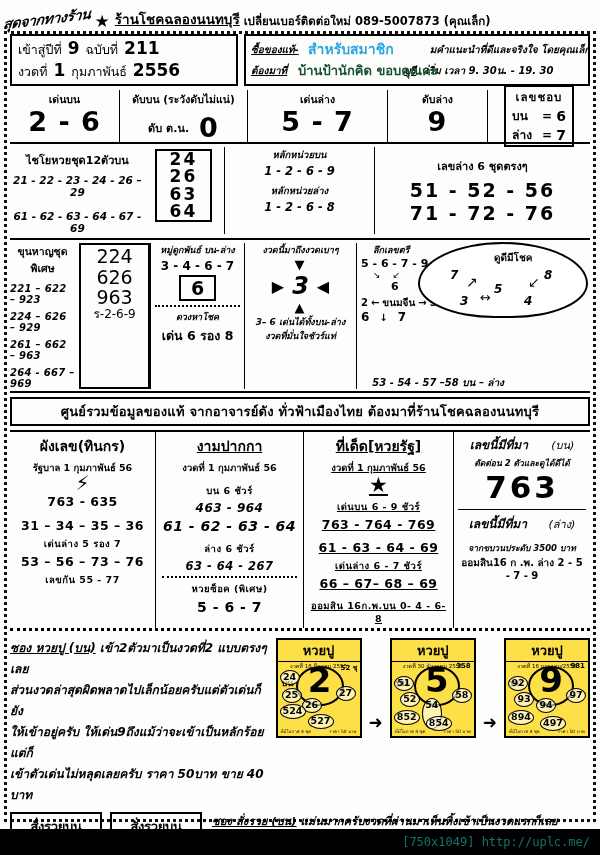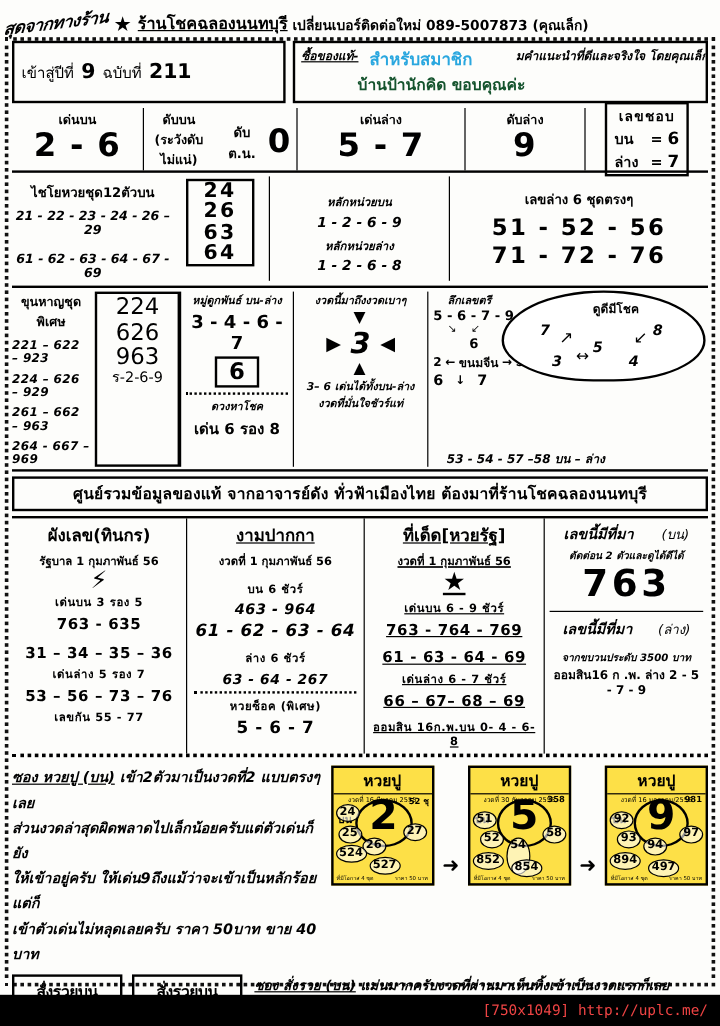--- a/index.html
+++ b/index.html
@@ -56,41 +56,41 @@
   .issuebox {
     border: 2px solid #000; width: 228px;
     padding: 3px 6px; display: flex; flex-direction: column; justify-content: center;
   }
   .issline { display: flex; align-items: baseline; gap: 6px; white-space: nowrap; }
   .issline .th { font-size: 12.5px; }
   .issline .big { font-size: 17px; font-weight: bold; }
   .memberbox {
     border: 2px solid #000; flex: 1;
     padding: 3px 5px; position: relative; overflow: hidden;
-    display: flex; justify-content: flex-start;
+    display: flex; flex-direction: column; justify-content: center;
   }
   .mline { font-size: 10px; white-space: nowrap; font-style: italic; font-weight: bold;}
   .mline u { text-decoration: underline; }
   .memberwm {
     position: absolute; left: 62px; top: 2px;
     color: #2aa7df; font-size: 14px; font-weight: bold; white-space: nowrap;
   }
   .memberwm2 {
     position: absolute; left: 52px; top: 24px;
     color: #14532d; font-size: 13px; font-weight: bold; white-space: nowrap;
   }
 
   
   .strip { display: flex; border-bottom: 2px solid #000; margin-top: 4px; height: 54px; }
   .cell { border-right: 1.5px solid #000; padding: 1px 4px; text-align: center; }
   .cell:last-child { border-right: none; }
   .cell .lbl { font-size: 10.5px; font-weight: bold; }
   .cell .num { font-size: 27px; font-weight: bold; letter-spacing: 1px; line-height: 1.05; }
   .cellA { width: 110px; }
-  .cellB { width: 128px; display:flex; flex-direction:row;gap:16px; }
+  .cellB { width: 128px; display:flex; flex-direction:column; }
   .cellB .inl { display: flex; align-items: center; justify-content: center; gap: 10px; }
   .cellB .inl .tx { font-size: 11px; font-weight: bold;}
   .cellC { width: 140px; }
   .cellD { width: 100px; }
   .cellE { flex: 1; display: flex; align-items: center; justify-content: center; }
   .ansbox { border: 2px solid #000; padding: 1px 6px; text-align: center; }
   .ansbox .t { font-size: 11.5px; font-weight: bold; letter-spacing: 1px; }
   .ansrow { display: flex; align-items: center; gap: 4px; font-size: 12px; font-weight: bold; }
   .ansrow .k { width: 26px; text-align: left; }
   .ansrow .eq { }
@@ -120,21 +120,21 @@
   .b3a { width: 140px; }
   .b3a .t { font-size: 10.5px; font-weight: bold; text-align:center; }
   .b3a .r { font-size: 10px; font-weight: bold; font-style: italic; margin-top: 6px; letter-spacing:0.3px;}
   .b3big { border: 2px solid #000; width: 78px; text-align: center;
            font-size: 19px; font-weight: normal; line-height: 1.08; padding: 1px 0;}
   .b3big .tail { font-size: 12px; letter-spacing: 0px; }
   .b3a-wrap { display: flex; gap: 4px; }
   .b3b { width: 95px; border-left: 1.5px solid #000; border-right: 1.5px solid #000;
          text-align: center; padding: 0 2px; }
   .b3b .s { font-size: 9px; font-weight: bold; font-style: italic; }
-  .b3b .n { font-size: 15px; font-weight: bold; margin-top: 2px; }
+  .b3b .n { font-size: 12px; font-weight: bold; margin-top: 2px; }
   .six-box { border: 2px solid #000; display:inline-block; padding: 0 10px;
              font-size: 19px; font-weight: bold; margin: 2px 0 1px;}
   .dashrule { border-top: 2px dotted #000; margin: 3px 2px; }
   .b3c { width: 112px; border-right: 1.5px solid #000; text-align: center; padding: 0 2px;}
   .b3c .s { font-size: 9px; font-weight: bold; font-style: italic; }
   .arrowline { font-size: 13px; letter-spacing: 2px; }
   .big3 { font-size: 24px; font-weight: bold; font-style: italic; }
   .b3d { flex: 1; position: relative; padding-left: 4px; }
   .b3d .s { font-size: 9px; font-weight: bold; font-style: italic; }
   .b3d .n { font-size: 11px; font-weight: bold; }
@@ -211,21 +211,21 @@
   .sr { border: 2px solid #000; width: 92px; height: 112px; position: relative; padding: 2px;}
   .sr .tname { font-size: 13px; font-weight: bold; text-align: center; letter-spacing: -0.3px;}
   .sr .tdate { font-size: 5.5px; text-align:center; }
 
   
   .footer-bar {
     position: absolute; left: 0; right: 0; bottom: 0; height: 26px;
     background: #000; display: flex; align-items: center; justify-content: flex-end;
     padding-right: 10px;
   }
-  .footer-bar span { color: #ef4444; font-family: "DejaVu Sans Mono", monospace; font-size: 12px; }
+  .footer-bar span { color: #0f766e; font-family: "DejaVu Sans Mono", monospace; font-size: 12px; }
 </style>
 </head>
 <body>
 
 <div class="page">
 
   <div class="masthead">
     <span class="brandmark">สุดจากทางร้าน</span>
     <span class="star-glyph">★</span>
     <span class="shopname">ร้านโชคฉลองนนทบุรี</span>
@@ -237,20 +237,26 @@
   <div class="content">
 
     <div class="hdrrow">
       <div class="issuebox">
         <div class="issline">
           <span class="th">เข้าสู่ปีที่</span>
           <span class="big">9</span>
           <span class="th">ฉบับที่</span>
           <span class="big">211</span>
         </div>
+        <div class="issline">
+          <span class="th">งวดที่</span>
+          <span class="big">1</span>
+          <span class="th">กุมภาพันธ์</span>
+          <span class="big">2556</span>
+        </div>
       </div>
 
       <div class="memberbox">
         <div class="mline">
           <u>ซื้อของแท้-</u>
           <span style="display:inline-block;width:124px"></span>
           <span>มคำแนะนำที่ดีและจริงใจ โดยคุณเล็ก</span>
         </div>
         <div class="mline" style="margin-top:6px">
           <u>ต้องมาที่</u>
@@ -315,21 +321,21 @@
           <div class="b2box">
             <div>24</div>
             <div>26</div>
             <div>63</div>
             <div>64</div>
           </div>
         </div>
       </div>
 
       <div class="b2b">
-        <div class="s" style="margin-top:14px">หลักหน่วยบน</div>
+        <div class="s" style="">หลักหน่วยบน</div>
         <div class="n">1  -  2  -  6  -  9</div>
         <div class="s">หลักหน่วยล่าง</div>
         <div class="n">1  -  2  -  6  -  8</div>
       </div>
 
       <div class="b2c">
         <div class="ttl" style="margin-top:10px">เลขล่าง  6  ชุดตรงๆ</div>
         <div class="nums">51  -  52   -   56</div>
         <div class="nums" style="margin-top:0">71  -  72   -   76</div>
       </div>
@@ -410,21 +416,20 @@
     </div>
 
     <div class="banner">ศูนย์รวมข้อมูลของแท้ จากอาจารย์ดัง ทั่วฟ้าเมืองไทย ต้องมาที่ร้านโชคฉลองนนทบุรี</div>
 
     <div class="quad">
 
       <div class="q q1">
         <div class="qtitle">ผังเลข(ทินกร)</div>
         <div class="qsub">รัฐบาล 1 กุมภาพันธ์  56</div>
         <div class="bolt">⚡</div>
-        <div class="qrow sm">เด่นบน    3    รอง  5</div>
         <div class="qrow" style="font-size:12.5px">763        -        635</div>
         <div class="qrow" style="font-size:12.5px;margin-top:9px">31 – 34 – 35 – 36</div>
         <div class="qrow sm">เด่นล่าง  5  รอง    7</div>
         <div class="qrow" style="font-size:12.5px">53 – 56  – 73  – 76</div>
         <div class="qrow sm">เลขกัน  55 - 77</div>
       </div>
 
       <div class="q q2">
         <div class="qtitle u">งามปากกา</div>
         <div class="qsub">งวดที่  1 กุมภาพันธ์ 56</div>

